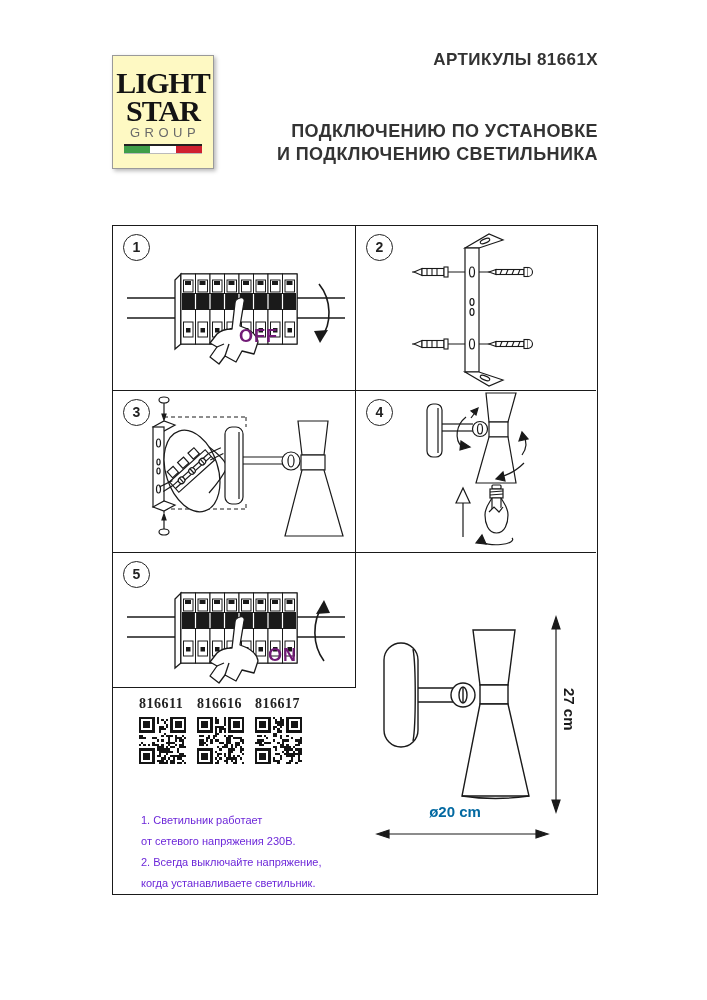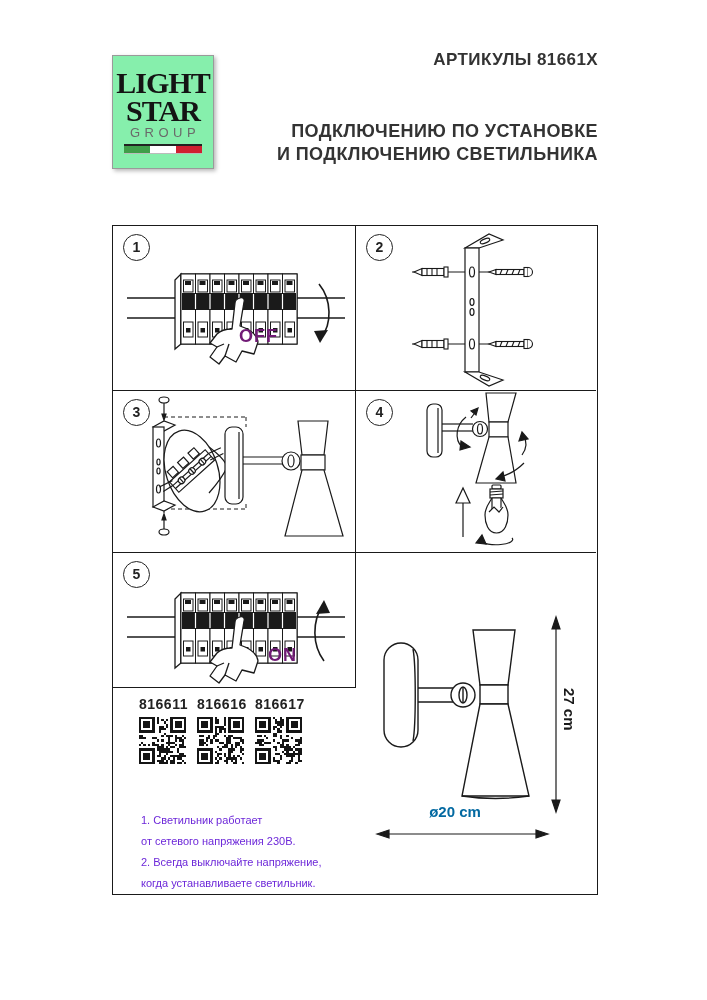--- a/index.html
+++ b/index.html
@@ -1,19 +1,19 @@
 <!DOCTYPE html>
 <html><head>
 <meta charset="utf-8">
 <style>
   html,body{margin:0;padding:0;background:#fff;}
   .page{position:relative;width:707px;height:1000px;background:#ffffff;
         font-family:"Liberation Sans",sans-serif;color:#2e2e2e;overflow:hidden;}
   
-  .logo{position:absolute;left:112px;top:55px;width:100px;height:112px;background:#86efac;
+  .logo{position:absolute;left:112px;top:55px;width:100px;height:112px;background:#fef9c3;
         border:1px solid #9a9a9a;box-shadow:2px 2px 4px rgba(0,0,0,.28);text-align:center;}
   .logo-light,.logo-star{font-family:"Liberation Serif",serif;font-weight:bold;
         font-size:30px;line-height:28px;letter-spacing:-1px;color:#141414;}
   .logo-light{margin-top:13px;}
   .logo-group{font-size:13px;letter-spacing:4.5px;color:#6a6a6a;margin-top:0;padding-left:4px;}
   .logo-flag{width:78px;height:7px;margin:4px auto 0;border-top:2px solid #222;
         border-bottom:1px solid #bbb;display:flex;}
   .logo-flag span{flex:1;height:100%;}
   .hdr-series{position:absolute;right:109px;top:46px;text-align:right;
         font-size:17px;font-weight:bold;line-height:28px;letter-spacing:.4px;color:#333;}
@@ -29,21 +29,21 @@
   .c4{left:243px;top:165px;width:240px;height:162px;border-bottom:1px solid #1a1a1a;}
   .c5{left:0;top:327px;width:243px;height:135px;border-right:1px solid #1a1a1a;border-bottom:1px solid #1a1a1a;}
   .c6{left:0;top:462px;width:243px;height:205px;}
   .c7{left:243px;top:327px;width:240px;height:340px;}
   .badge{position:absolute;left:10px;top:8px;width:25px;height:25px;border:1.5px solid #222;
         border-radius:50%;text-align:center;line-height:25px;font-size:14px;font-weight:bold;color:#222;}
   .svgfig{position:absolute;}
   .switch-label{position:absolute;font-size:18px;font-weight:600;letter-spacing:1px;color:#701a75;}
   
   .qr-row{position:absolute;left:26px;top:8px;display:flex;gap:11px;}
-  .qr-item{width:47px;text-align:right;}
+  .qr-item{width:47px;text-align:left;font-family:Liberation Serif, serif;}
   .qr-code{margin-top:5px;width:47px;height:47px;}
   .qr-label{font-size:14px;font-weight:bold;letter-spacing:.5px;color:#222;white-space:nowrap;}
   .notes{position:absolute;left:28px;top:122px;font-size:11px;line-height:21px;color:#6d28d9;}
   
   .dim-height{position:absolute;left:205px;top:135px;writing-mode:vertical-rl;
         font-size:15px;font-weight:bold;color:#1a1a1a;}
   .dim-diameter{position:absolute;left:39px;top:250px;width:120px;text-align:center;
         font-size:15px;font-weight:bold;color:#0369a1;}
   svg{display:block;}
 </style>

